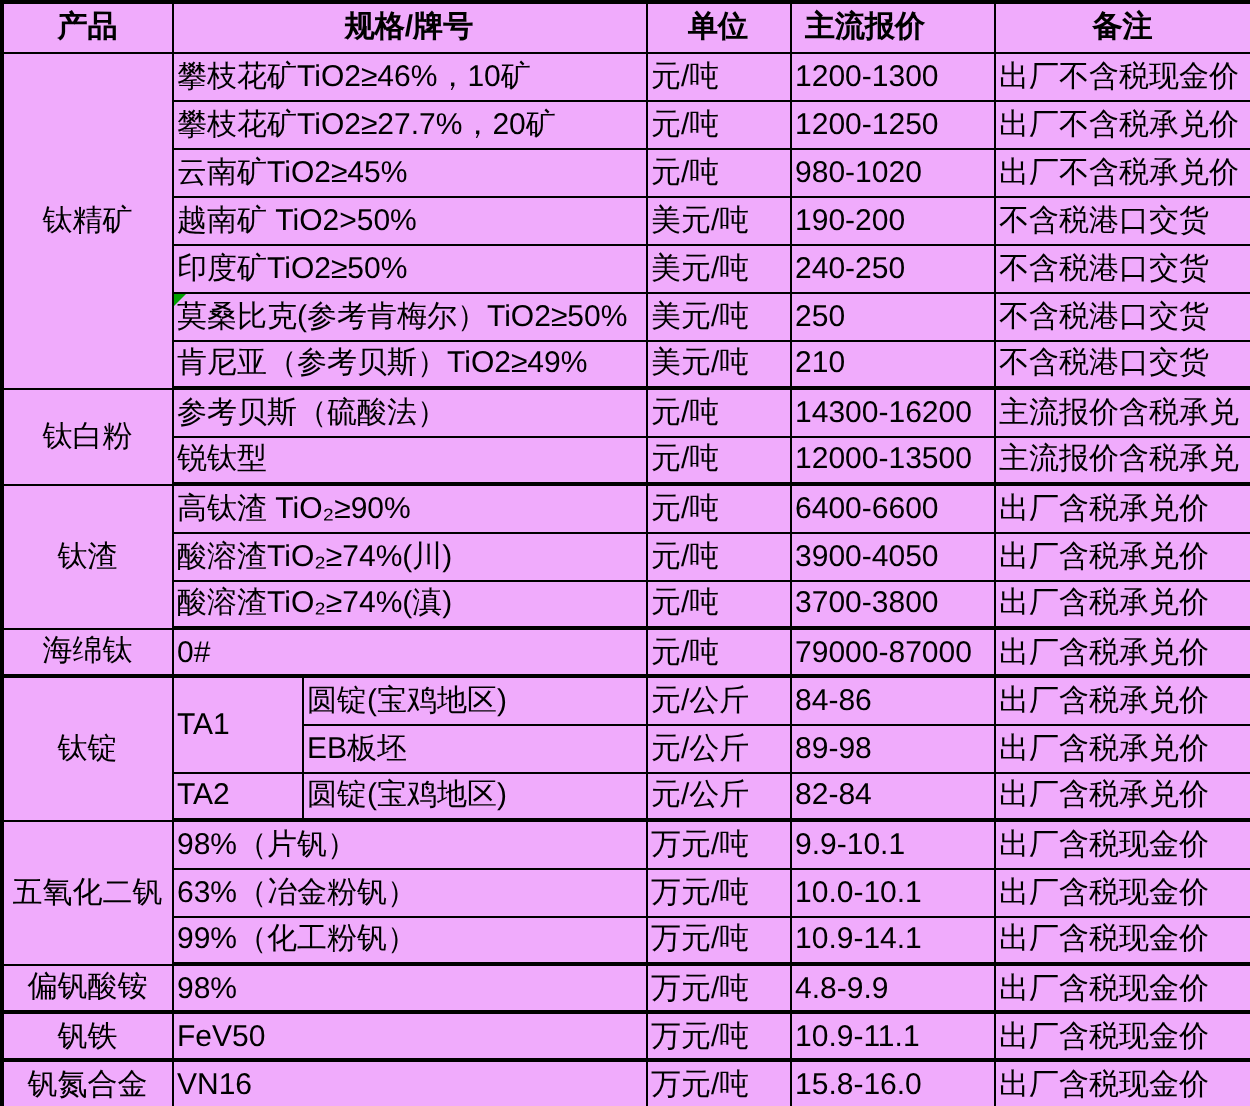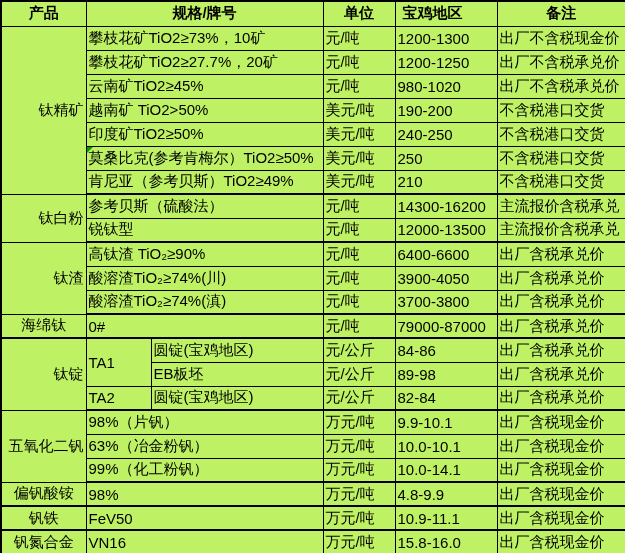--- a/index.html
+++ b/index.html
@@ -1,36 +1,36 @@
 <!DOCTYPE html>
 <html><head>
 <meta charset="utf-8">
 <style>
   html,body{margin:0;padding:0;background:#ffffff;}
   body{font-family:"Liberation Sans","DejaVu Sans",sans-serif;color:#000;}
-  .page{width:625px;height:553px;background:#bef264;box-sizing:border-box;}
+  .page{width:625px;height:553px;background:#f0abfc;box-sizing:border-box;}
   table.price{border-collapse:collapse;table-layout:fixed;width:625px;border:2px solid #000;}
   table.price td, table.price th{
     border:1px solid #000;
     overflow:hidden;
     white-space:nowrap;
     font-size:15px;
     padding:0 2px;
     vertical-align:middle;
     box-sizing:border-box;
   }
   thead tr{height:25px;}
   tbody tr{height:24px;}
   thead th{font-weight:bold;font-size:16px;border-bottom-width:2px;text-align:center;}
   thead th.left{text-align:left;padding-left:7px;}
   td.product{text-align:center;padding:0 1px;}
   td.grade, td.spec, td.unit, td.price-v, td.note{text-align:left;padding-left:4px;}
   td.note{padding-left:3px;padding-right:0;}
   tr.ge > td{border-bottom-width:2px;}
-  td.tb{border-bottom-width:2px;text-align:right;}
+  td.tb{border-bottom-width:2px;}
   td.rel{position:relative;}
   .comment-marker{
     position:absolute;top:0;left:0;width:0;height:0;
     border-top:6px solid #00a000;border-right:6px solid transparent;
   }
 </style>
 </head>
 <body>
 
 <div class="page">
@@ -41,28 +41,28 @@
         <col style="width:172px">
     <col style="width:72px">
         <col style="width:102px">
         <col style="width:129px">
   </colgroup>
   <thead>
     <tr>
       <th>产品</th>
       <th colspan="2">规格/牌号</th>
       <th>单位</th>
-      <th class="left">宝鸡地区</th>
+      <th class="left">主流报价</th>
       <th>备注</th>
     </tr>
   </thead>
   <tbody>
     <tr>
       <td class="product tb" rowspan="7">钛精矿</td>
-      <td class="spec" colspan="2">攀枝花矿TiO2≥73%，10矿</td>
+      <td class="spec" colspan="2">攀枝花矿TiO2≥46%，10矿</td>
       <td class="unit">元/吨</td>
       <td class="price-v">1200-1300</td>
       <td class="note">出厂不含税现金价</td>
     </tr>
     <tr>
       <td class="spec" colspan="2">攀枝花矿TiO2≥27.7%，20矿</td>
       <td class="unit">元/吨</td>
       <td class="price-v">1200-1250</td>
       <td class="note">出厂不含税承兑价</td>
     </tr>
@@ -165,21 +165,21 @@
     </tr>
     <tr>
       <td class="spec" colspan="2">63%（冶金粉钒）</td>
       <td class="unit">万元/吨</td>
       <td class="price-v">10.0-10.1</td>
       <td class="note">出厂含税现金价</td>
     </tr>
     <tr class="ge">
       <td class="spec" colspan="2">99%（化工粉钒）</td>
       <td class="unit">万元/吨</td>
-      <td class="price-v">10.0-14.1</td>
+      <td class="price-v">10.9-14.1</td>
       <td class="note">出厂含税现金价</td>
     </tr>
     <tr class="ge">
       <td class="product">偏钒酸铵</td>
       <td class="spec" colspan="2">98%</td>
       <td class="unit">万元/吨</td>
       <td class="price-v">4.8-9.9</td>
       <td class="note">出厂含税现金价</td>
     </tr>
     <tr class="ge">

